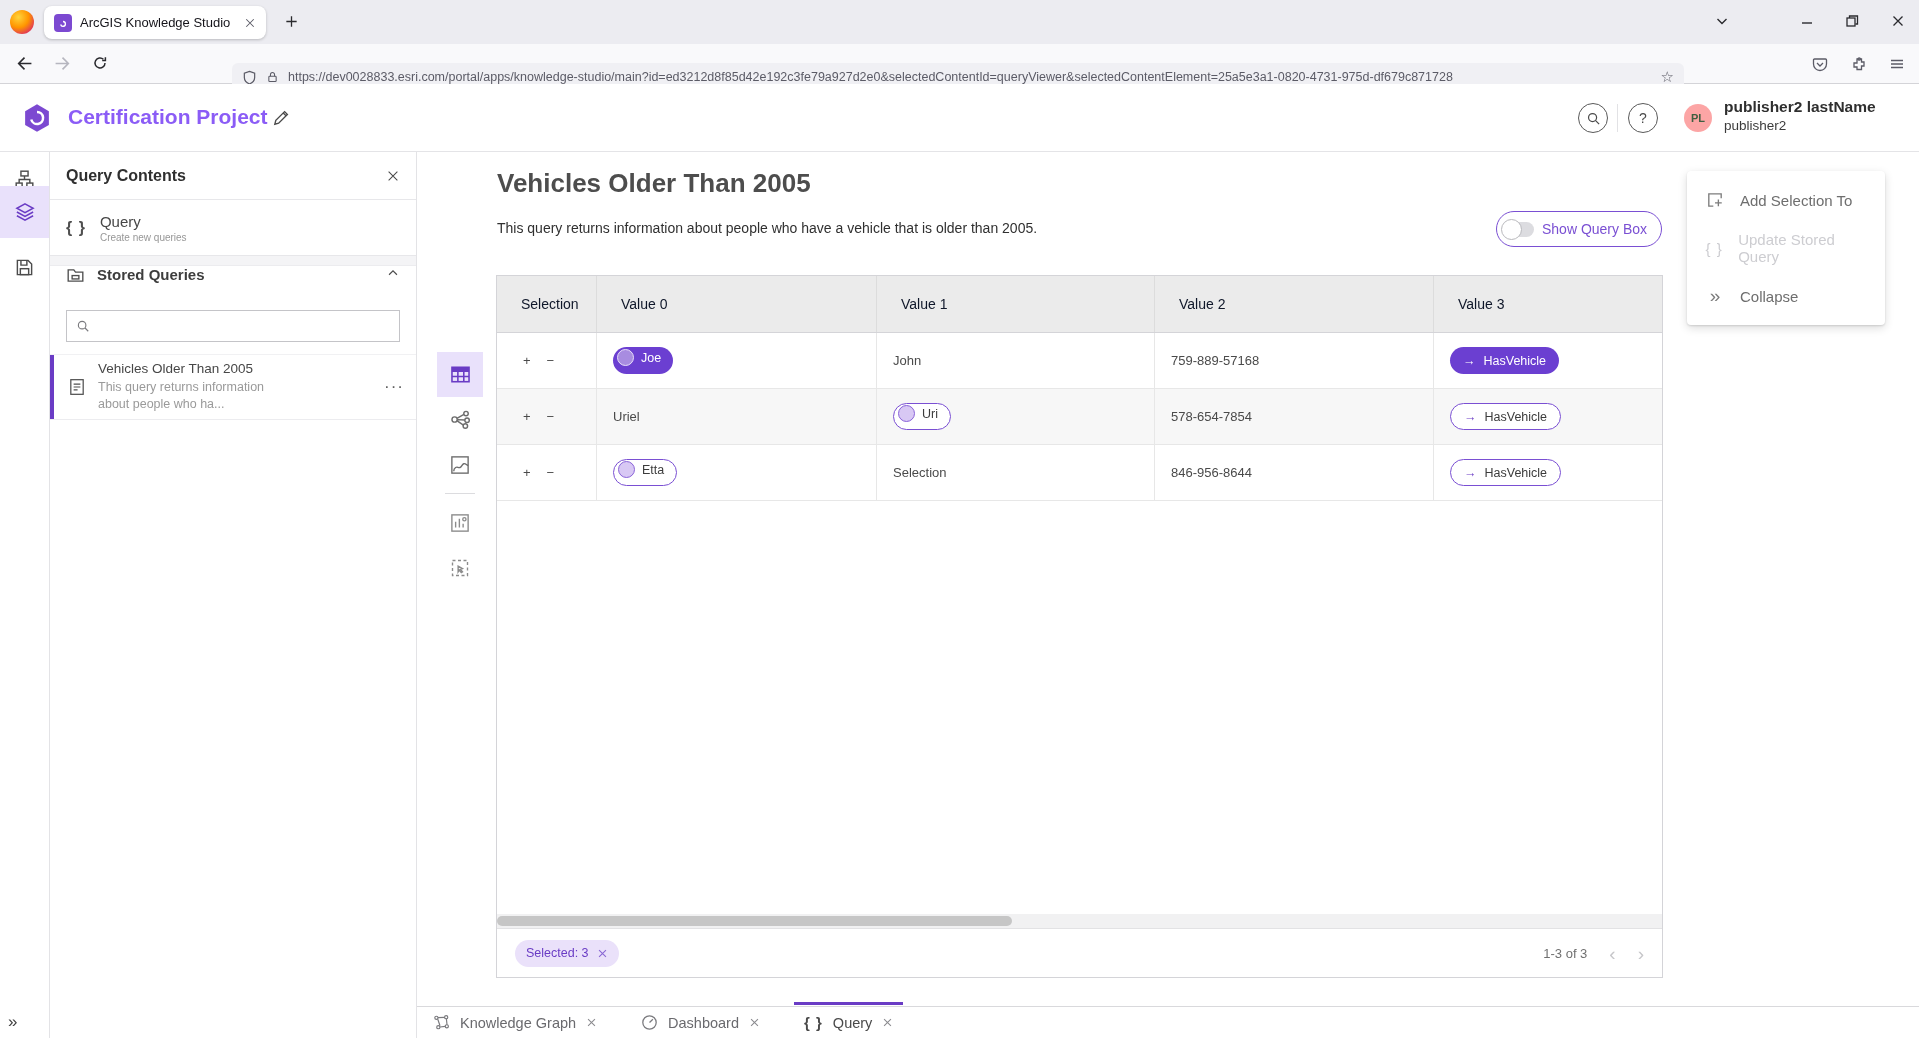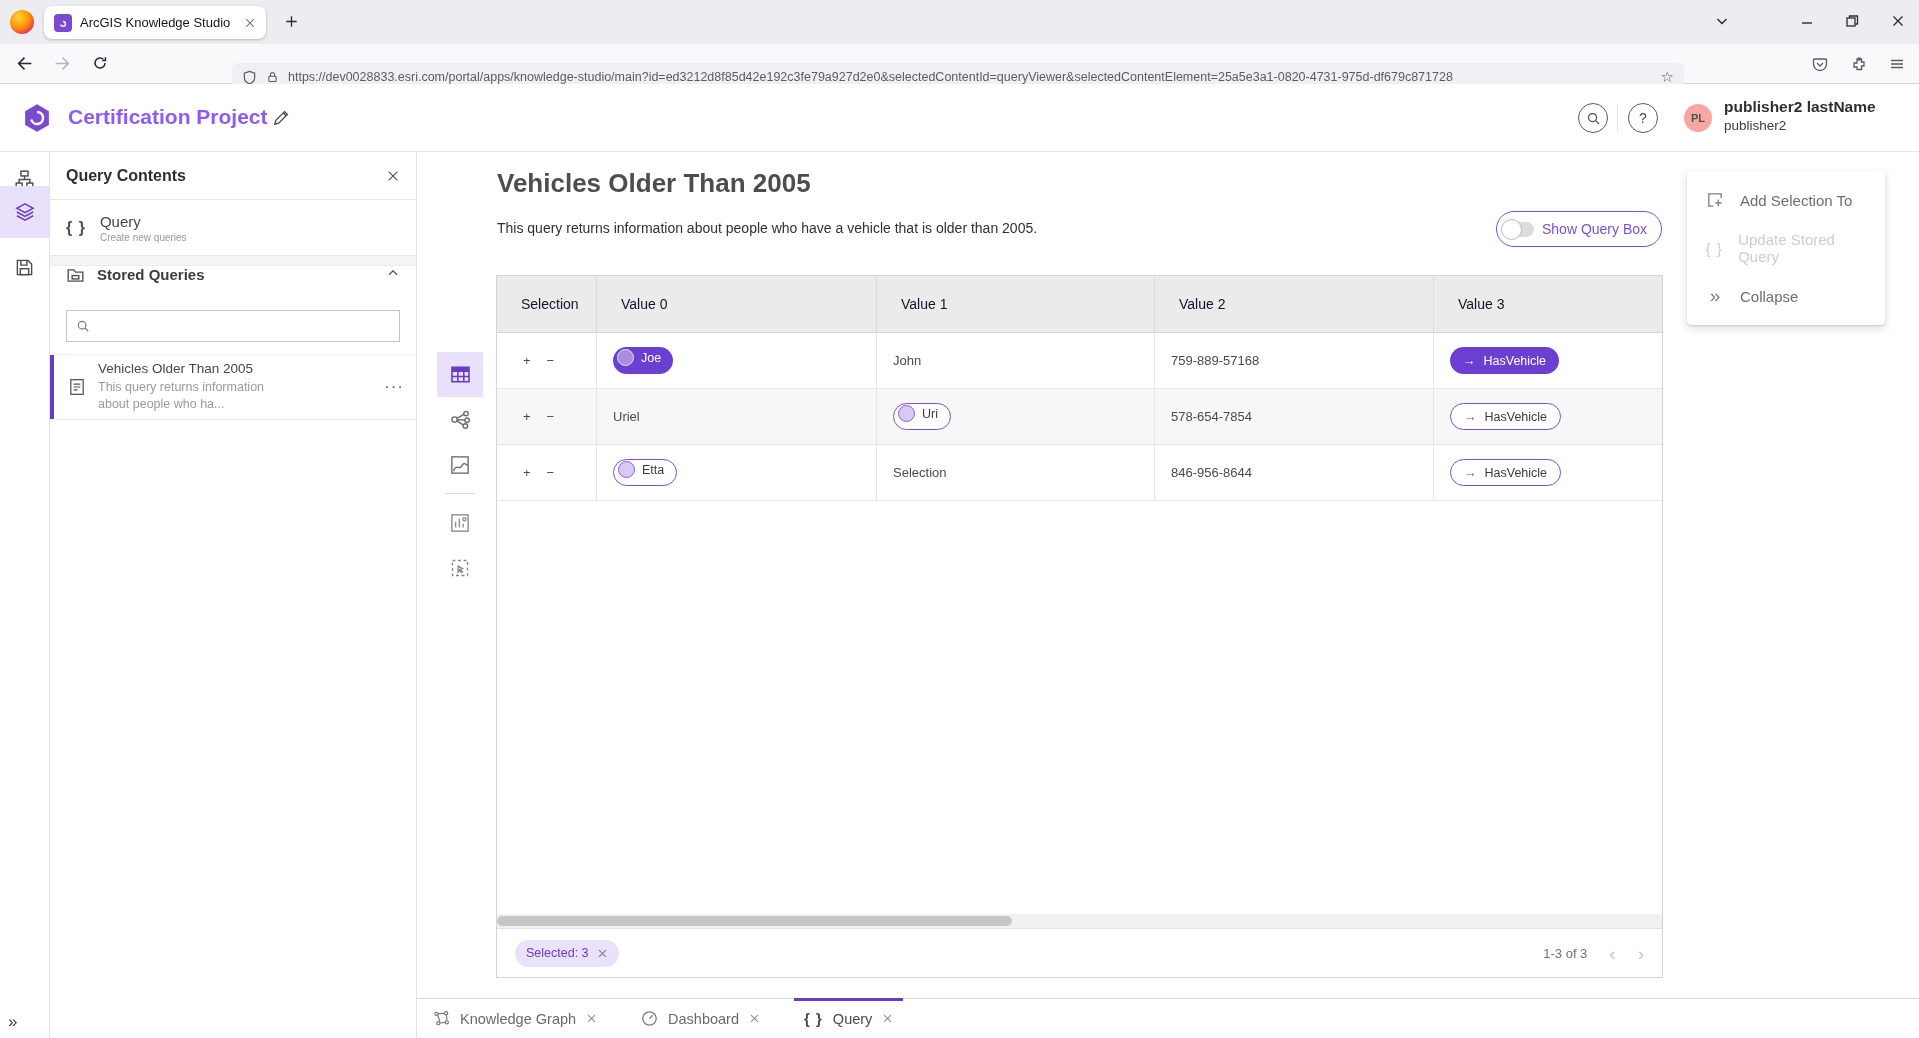--- a/index.html
+++ b/index.html
@@ -116,21 +116,21 @@
   
   .ctx-menu { position:absolute; left:1270px; top:19px; width:198px; background:#fff; border-radius:4px;
               box-shadow:0 1px 2px rgba(0,0,0,.12), 0 3px 10px rgba(0,0,0,.14); padding:5px 0; }
   .ctx-item { height:48px; display:flex; align-items:center; gap:15px; padding:0 18px; font-size:15px; color:#6e6e6e; cursor:pointer; }
   .ctx-item .ci-ic { width:20px; display:flex; justify-content:center; color:#7c7c7c; }
   .ctx-item.disabled { color:#cdcdd1; cursor:default; }
   .ctx-item.disabled .ci-ic { color:#cdcdd1; }
   .ctx-glyph { font-size:15px; letter-spacing:1px; }
 
   
-  .bottom-bar { position:absolute; left:0; right:0; bottom:0; height:40px; border-top:1px solid #d9d9dc; background:#fff;
+  .bottom-bar { position:absolute; left:0; right:0; bottom:0; height:32px; border-top:1px solid #d9d9dc; background:#fff;
                 display:flex; align-items:center; padding-left:16px; gap:44px; }
   .btab { position:relative; height:40px; display:flex; align-items:center; gap:10px; color:#6a6a6e; cursor:pointer; }
   .btab-label { font-size:14.5px; }
   .btab .bx { color:#8a8a8e; display:flex; }
   .btab.active { color:#4a4a4a; }
   .btab.active::before { content:''; position:absolute; top:-1px; left:-10px; right:-10px; height:3px; background:#6a3cc5; }
 </style>
 </head>
 <body>
 

